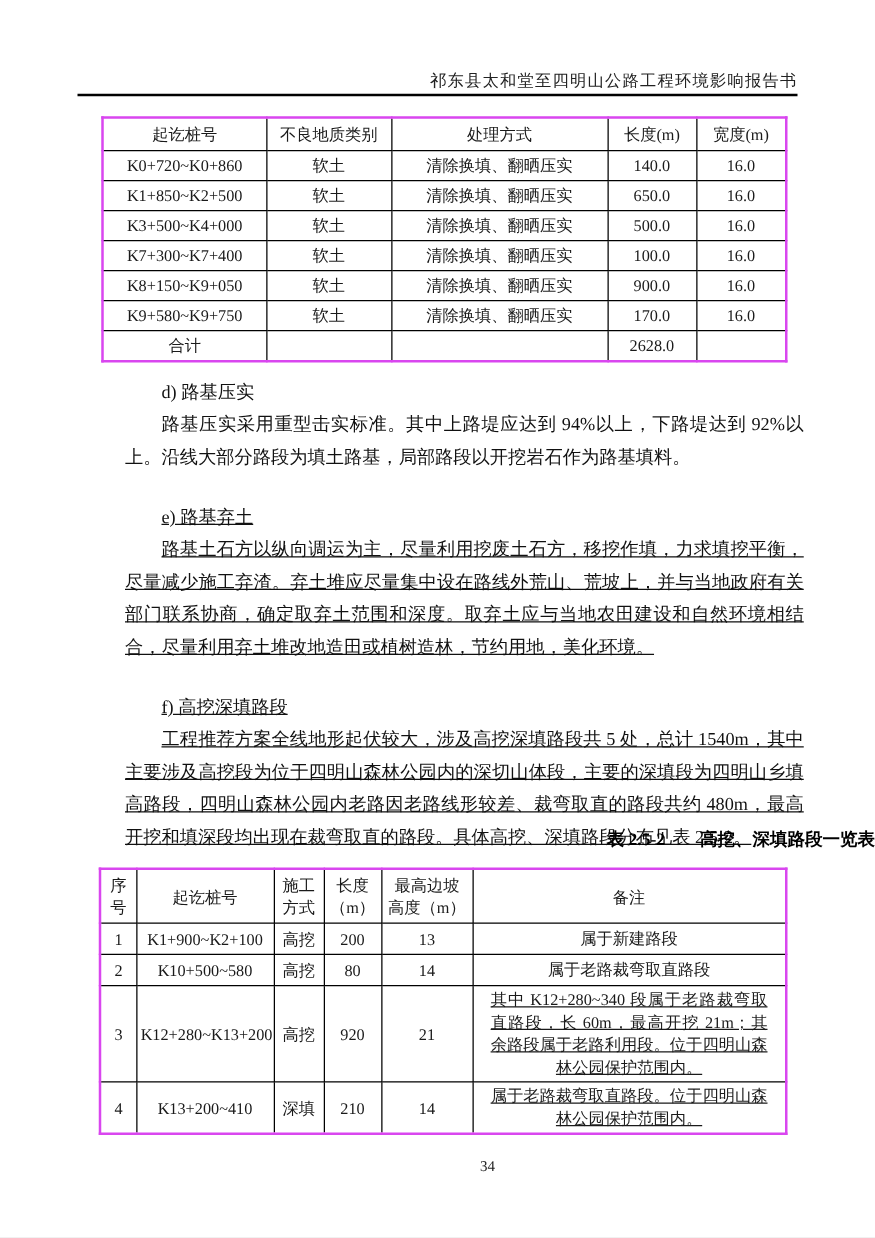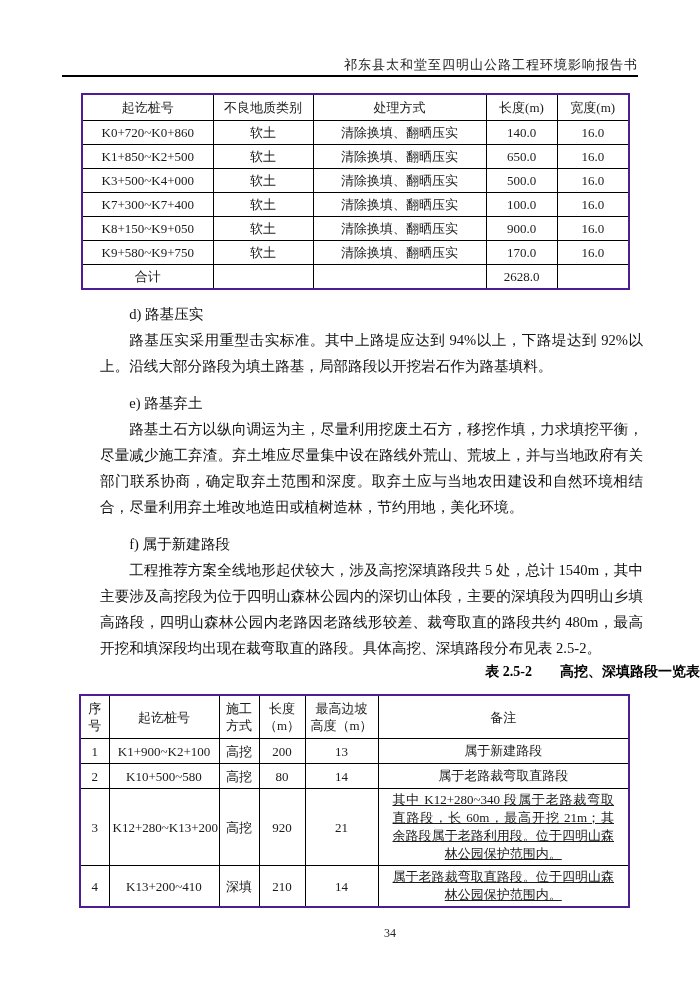--- a/index.html
+++ b/index.html
@@ -10,40 +10,40 @@
   }
   .header-title {
     position:absolute; top:56px; right:62px;
     font-size:13px; letter-spacing:1px; color:#222;
   }
   .header-rule {
     position:absolute; top:75px; left:62px; width:576px; height:2px;
     background:#000;
   }
   table { border-collapse:collapse; table-layout:fixed; background:#fff; }
-  .doc-table { position:absolute; border:2px solid #4c1d95; font-size:13px; }
+  .doc-table { position:absolute; border:2px solid #d946ef; font-size:13px; }
   .doc-table th, .doc-table td {
     border:1px solid #000; text-align:center; vertical-align:middle;
     font-weight:normal; padding:2px 3px; overflow:hidden;
   }
   #geology-table { left:81px; top:93px; width:547px; }
   #geology-table th { height:21px; }
   #geology-table td { height:19px; }
   #segment-table { left:79px; top:694px; width:549px; }
   #segment-table th { height:38px; white-space:pre-line; line-height:17px; }
   #segment-table td { height:20px; line-height:17px; }
   #segment-table td.remark {
     text-align:justify; text-align-last:center; line-height:18px; padding:2px 14px;
   }
   #segment-table td.remark.underline { text-decoration:underline; }
   .body-text {
     position:absolute; left:100px; top:301px; width:543px;
     font-size:14.6px; line-height:26px; text-align:justify; color:#111;
   }
-  .section + .section { margin-top:11px; }
+  .section + .section { margin-top:22px;text-decoration:underline; }
   .section-heading { text-indent:2em; margin:0; font-size:14.6px; font-weight:normal; }
   .section-para { text-indent:2em; margin:0; }
   .table-caption {
     position:absolute; top:663px; left:0; width:100%;
     text-align:right; font-size:14px; font-weight:bold; color:#000;
   }
   .table-caption .caption-label { margin-right:2em; }
   .page-number {
     position:absolute; top:926px; left:0; width:100%;
     text-align:center; font-size:12px; color:#222;padding-left:40px;
@@ -130,21 +130,21 @@
   <div class="body-text" id="sections">
       <div class="section">
         <div class="section-heading">d) 路基压实</div>
         <p class="section-para">路基压实采用重型击实标准。其中上路堤应达到 94%以上，下路堤达到 92%以上。沿线大部分路段为填土路基，局部路段以开挖岩石作为路基填料。</p>
       </div>
       <div class="section">
         <div class="section-heading">e) 路基弃土</div>
         <p class="section-para">路基土石方以纵向调运为主，尽量利用挖废土石方，移挖作填，力求填挖平衡，尽量减少施工弃渣。弃土堆应尽量集中设在路线外荒山、荒坡上，并与当地政府有关部门联系协商，确定取弃土范围和深度。取弃土应与当地农田建设和自然环境相结合，尽量利用弃土堆改地造田或植树造林，节约用地，美化环境。</p>
       </div>
       <div class="section">
-        <div class="section-heading">f) 属于新建路段</div>
+        <div class="section-heading">f) 高挖深填路段</div>
         <p class="section-para">工程推荐方案全线地形起伏较大，涉及高挖深填路段共 5 处，总计 1540m，其中主要涉及高挖段为位于四明山森林公园内的深切山体段，主要的深填段为四明山乡填高路段，四明山森林公园内老路因老路线形较差、裁弯取直的路段共约 480m，最高开挖和填深段均出现在裁弯取直的路段。具体高挖、深填路段分布见表 2.5-2。</p>
       </div>
     </div>
 
   <div class="table-caption">
     <span class="caption-label">表 2.5-2</span><span>高挖、深填路段一览表</span>
   </div>
 
   <table class="doc-table" id="segment-table">
     <colgroup>

